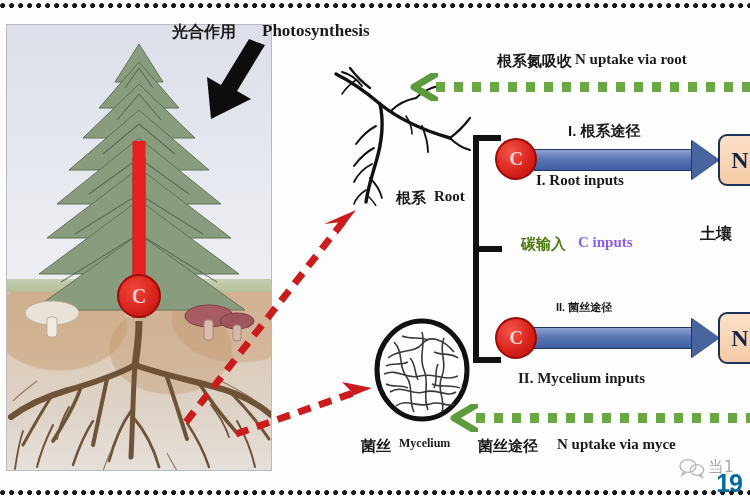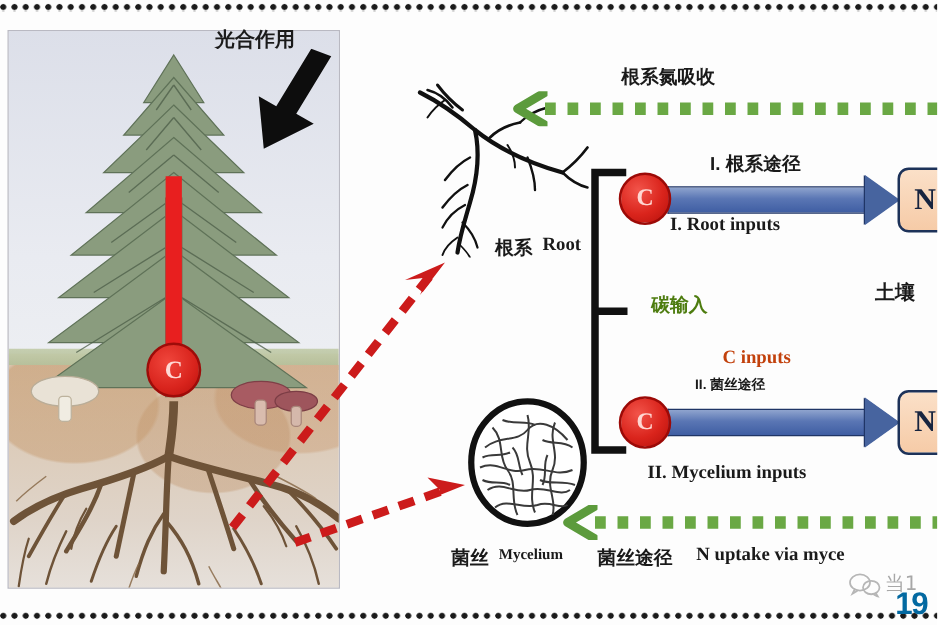--- a/index.html
+++ b/index.html
@@ -106,21 +106,21 @@
   #nmyc-cn  { left: 478px; top: 437px; font-size: 15px; }
   #nmyc-en  { left: 557px; top: 436px; font-size: 15px; }
 
   #root-cn  { left: 396px; top: 189px; font-size: 15px; }
   #root-en  { left: 434px; top: 188px; font-size: 15px; }
 
   #myc-cn   { left: 361px; top: 437px; font-size: 15px; }
   #myc-en   { left: 399px; top: 436px; font-size: 12px; }
 
   #cin-cn   { left: 521px; top: 235px; font-size: 15px; color: #4d7c0f; }
-  #cin-en   { left: 578px; top: 234px; font-size: 15px; color: #c2410c; margin-top: 44px; }
+  #cin-en   { left: 578px; top: 234px; font-size: 15px; color: #8b5cf6; }
 
   #soil-cn  { left: 700px; top: 224px; font-size: 16px; }
 
   #path1-cn { left: 568px; top: 122px; font-size: 15px; }
   #path1-en { left: 536px; top: 172px; font-size: 15px; }
   #path2-cn { left: 556px; top: 300px; font-size: 11px; }
   #path2-en { left: 518px; top: 370px; font-size: 15px; }
 
   
   .greenarrow { position: absolute; height: 28px; }
@@ -293,20 +293,21 @@
   <svg id="reddash" viewBox="0 0 240 260">
     <g stroke="#cc1b1b" stroke-width="7" fill="none" stroke-dasharray="13 9" stroke-linecap="butt">
       <path d="M36 242 L196 38"></path>
       <path d="M86 254 L206 212"></path>
     </g>
     <path d="M206 30 L186 56 L192 42 L174 44 Z" fill="#cc1b1b"></path>
     <path d="M222 208 L192 220 L202 212 L192 202 Z" fill="#cc1b1b"></path>
   </svg>
 
   <div class="lbl cn" id="title-cn">光合作用</div>
+  <div class="lbl en" id="title-en">Photosynthesis</div>
 
   <svg id="rootsketch" viewBox="0 0 160 150">
     <g stroke="#111" fill="none" stroke-linecap="round">
       <path d="M14 18 C30 26 44 36 58 48 C78 64 100 74 128 82" stroke-width="3.4"></path>
       <path d="M58 48 C62 66 60 86 54 106 C50 120 46 132 44 146" stroke-width="3.4"></path>
       <path d="M28 12 C34 20 40 26 48 32" stroke-width="2.4"></path>
       <path d="M40 30 C34 22 28 18 20 16" stroke-width="2"></path>
       <path d="M70 54 C76 48 84 44 94 42" stroke-width="2.2"></path>
       <path d="M94 42 C100 36 108 32 116 30" stroke-width="1.9"></path>
       <path d="M128 82 C136 76 142 70 148 62" stroke-width="2.2"></path>
@@ -374,20 +375,21 @@
   <div class="lbl en" id="path2-en">II. Mycelium inputs</div>
   <div class="nbox" id="n2">N</div>
 
   <div class="greenarrow" id="green-top">
     <svg class="head" viewBox="0 0 30 28">
       <path d="M28 1 L6 14 L28 27" stroke="#5c9b3c" stroke-width="7" fill="none" stroke-linecap="round" stroke-linejoin="round"></path>
     </svg>
     <div class="tail"></div>
   </div>
   <div class="lbl cn" id="nroot-cn">根系氮吸收</div>
+  <div class="lbl en" id="nroot-en">N uptake via root</div>
 
   <div class="greenarrow" id="green-bot">
     <svg class="head" viewBox="0 0 30 28">
       <path d="M28 1 L6 14 L28 27" stroke="#5c9b3c" stroke-width="7" fill="none" stroke-linecap="round" stroke-linejoin="round"></path>
     </svg>
     <div class="tail"></div>
   </div>
   <div class="lbl cn" id="nmyc-cn">菌丝途径</div>
   <div class="lbl en" id="nmyc-en">N uptake via myce</div>
 

